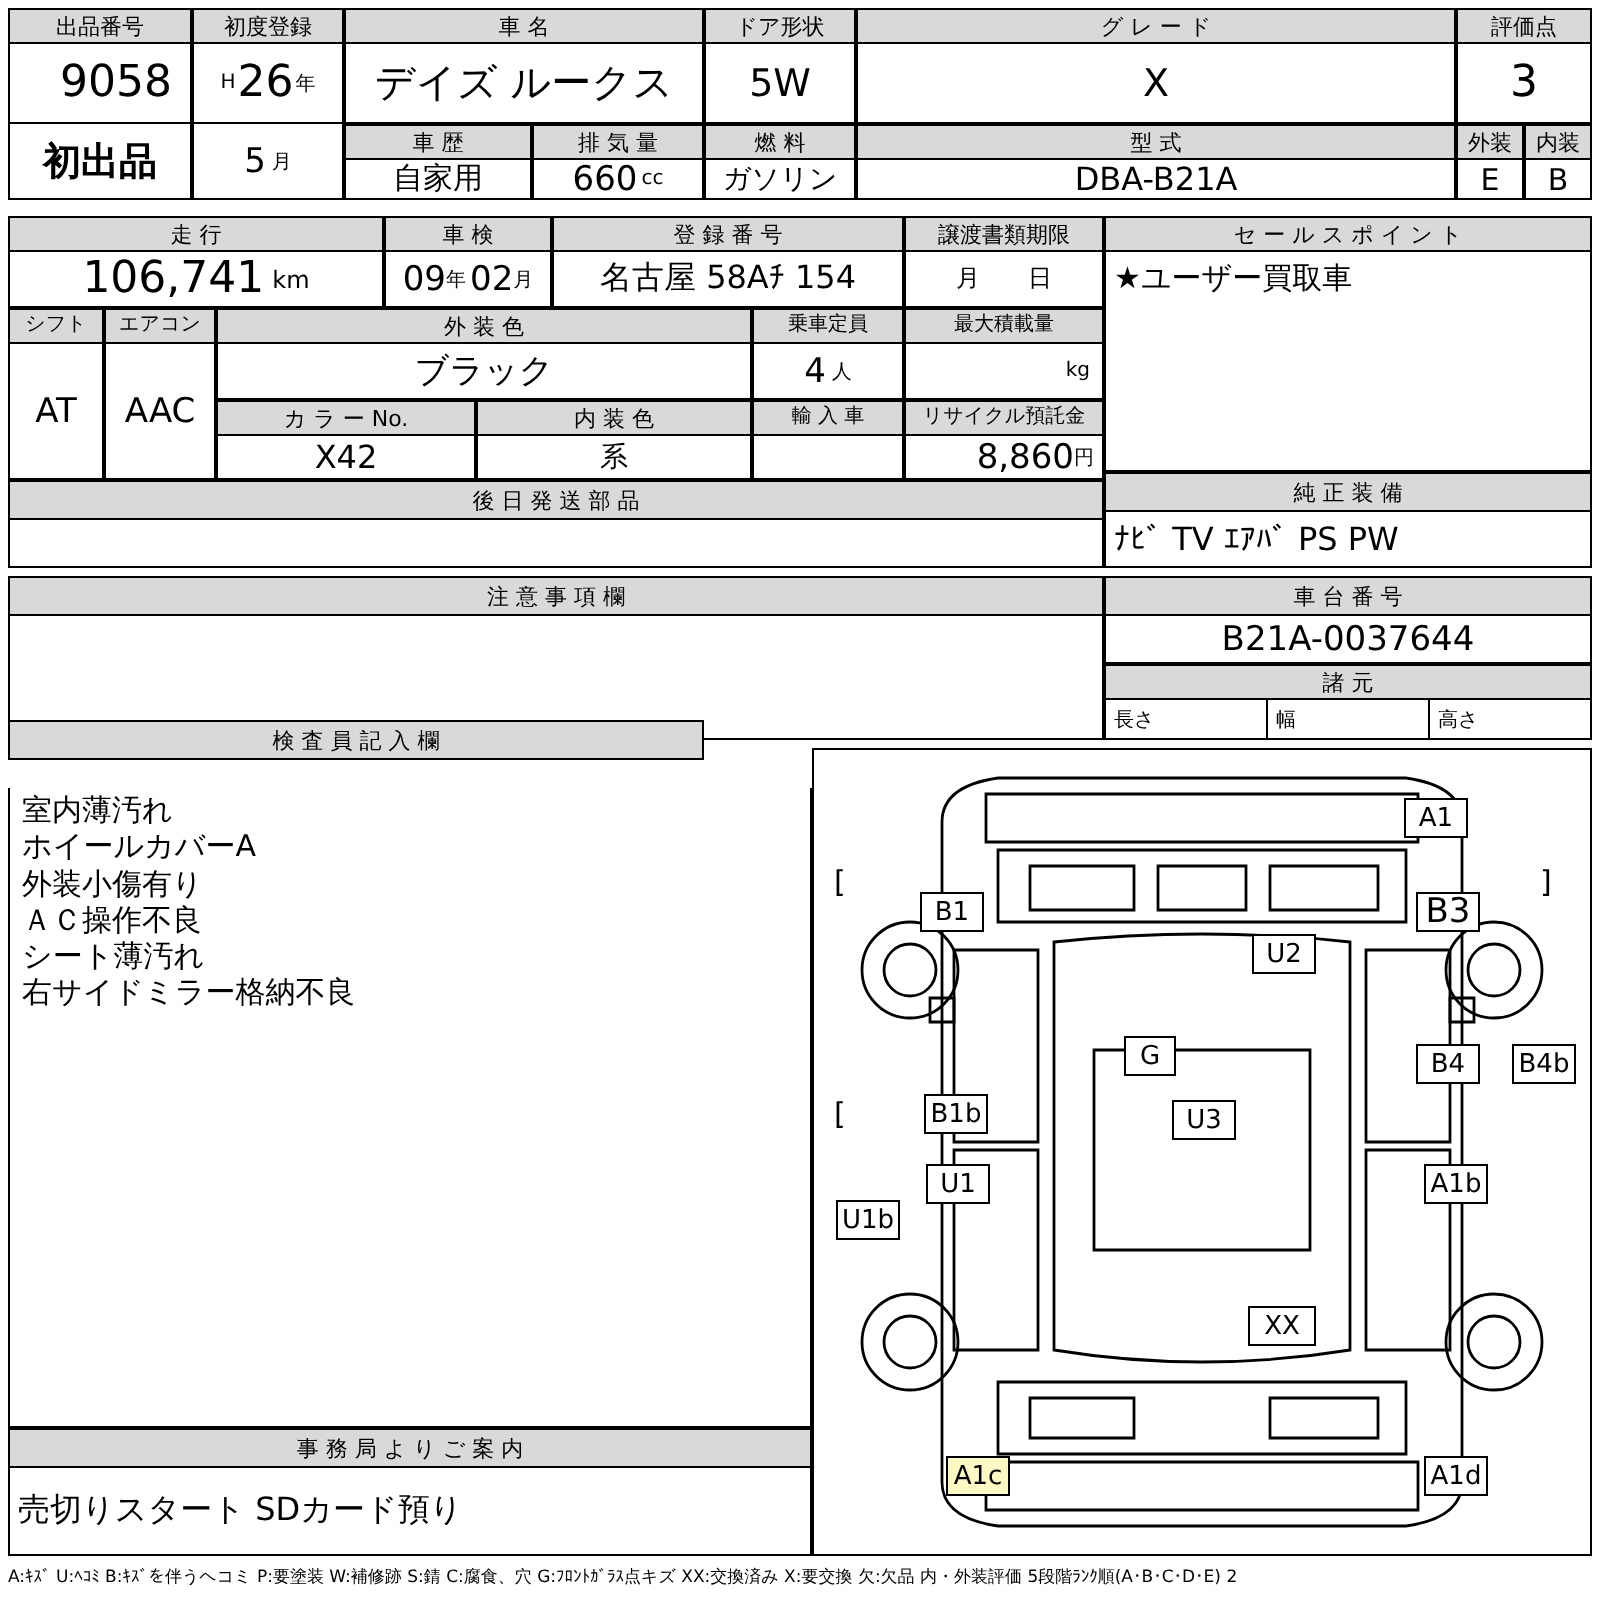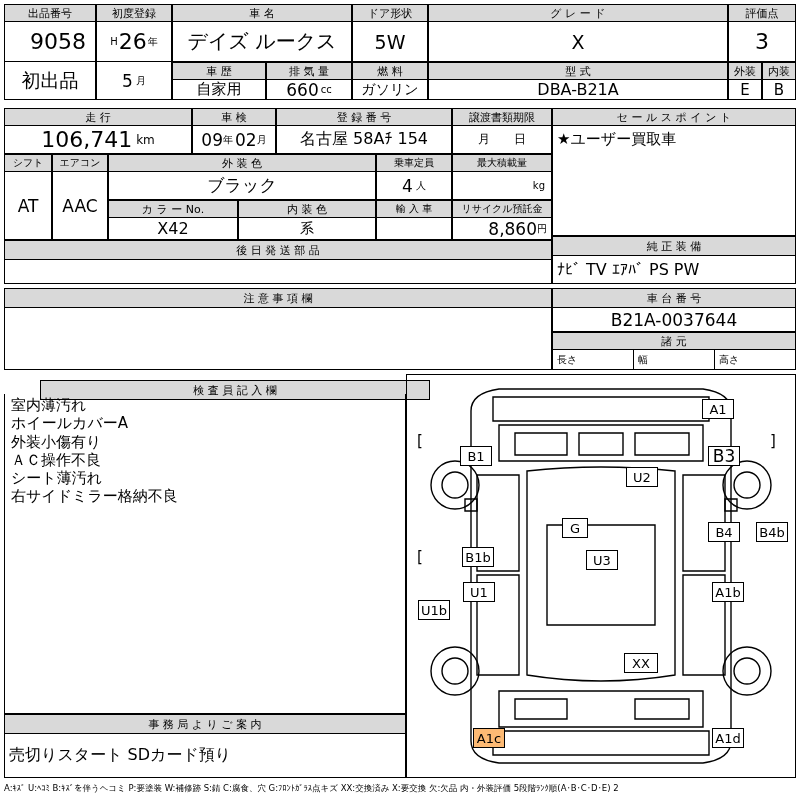--- a/index.html
+++ b/index.html
@@ -14,21 +14,21 @@
   .bx{position:absolute;box-sizing:border-box;border:1px solid #000;}
   .lbl{font-size:11px;line-height:1;display:flex;align-items:center;justify-content:center;text-align:center;}
   .hdr{background:#d9d9d9;}
   .val{display:flex;align-items:center;justify-content:center;text-align:center;}
   .valL{display:flex;align-items:center;justify-content:flex-start;text-align:left;padding-left:4px;}
   .big{font-size:22px;}
   .mid{font-size:17px;}
   .sm{font-size:12px;}
   .xs{font-size:10px;}
   .unit{font-size:10px;}
-  .bold{font-weight:normal;}
+  .bold{font-weight:bold;}
   .rowlist{font-size:15px;line-height:1.22;padding:2px 6px;}
   .rowlist div{white-space:nowrap;}
   
   .car svg{display:block;}
   .footnote{position:absolute;left:4px;top:783px;font-size:8.5px;white-space:nowrap;}
 </style>
 </head>
 <body>
 
 <div class="sheet">
@@ -254,21 +254,21 @@
   <div class="bx valL" style="left:552px;top:350px;width:82px;height:20px;border-top:none;">
       <span class="xs">長さ</span>
     </div>
   <div class="bx valL" style="left:634px;top:350px;width:81px;height:20px;border-top:none;border-left:none;">
       <span class="xs">幅</span>
     </div>
   <div class="bx valL" style="left:715px;top:350px;width:81px;height:20px;border-top:none;border-left:none;">
       <span class="xs">高さ</span>
     </div>
 
-  <div class="bx lbl hdr" style="left:4px;top:380px;width:390px;height:20px;margin-left:36px;">
+  <div class="bx lbl hdr" style="left:4px;top:360px;width:348px;height:20px;">
       <span>検 査 員 記 入 欄</span>
     </div>
   <div class="bx rowlist" style="left:4px;top:394px;width:402px;height:320px;border-top:none;">
     <div>室内薄汚れ</div>
     <div>ホイールカバーA</div>
     <div>外装小傷有り</div>
     <div>ＡＣ操作不良</div>
     <div>シート薄汚れ</div>
     <div>右サイドミラー格納不良</div>
   </div>
@@ -354,21 +354,21 @@
     </div>
   <div class="bx val" style="left:712px;top:582px;width:32px;height:20px;font-size:13px;background:#fff;">
       <span>A1b</span>
     </div>
   <div class="bx val" style="left:418px;top:600px;width:32px;height:20px;font-size:13px;background:#fff;">
       <span>U1b</span>
     </div>
   <div class="bx val" style="left:624px;top:653px;width:34px;height:20px;font-size:13px;background:#fff;">
       <span>XX</span>
     </div>
-  <div class="bx val" style="left:473px;top:728px;width:32px;height:20px;font-size:13px;background:#fdba74;">
+  <div class="bx val" style="left:473px;top:728px;width:32px;height:20px;font-size:13px;background:#fef9c3;">
       <span>A1c</span>
     </div>
   <div class="bx val" style="left:712px;top:728px;width:32px;height:20px;font-size:13px;background:#fff;">
       <span>A1d</span>
     </div>
 
   <div style="position:absolute;left:417px;top:432px;font-size:15px;"><span>[</span></div>
   <div style="position:absolute;left:770px;top:432px;font-size:15px;"><span>]</span></div>
   <div style="position:absolute;left:417px;top:548px;font-size:15px;"><span>[</span></div>
 

